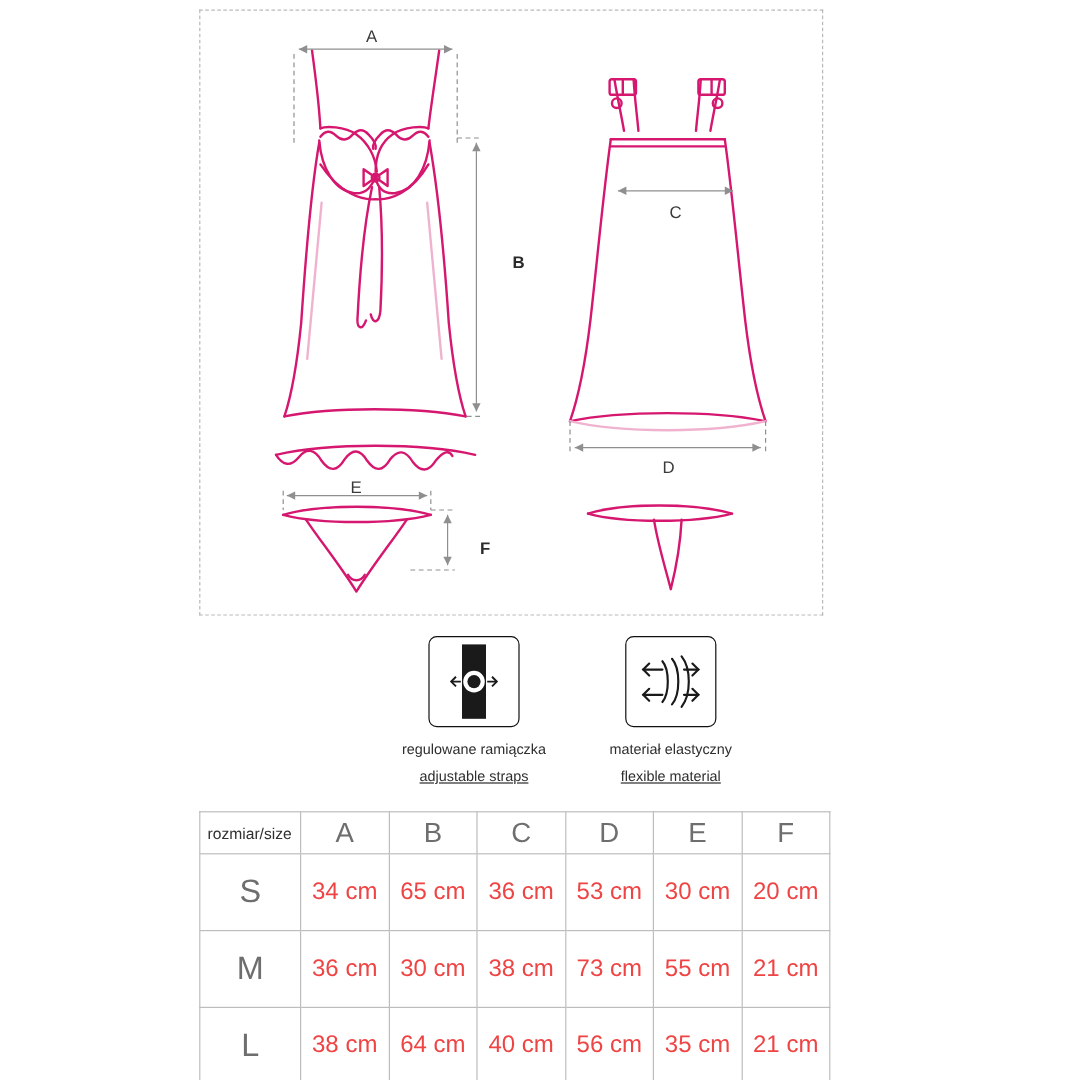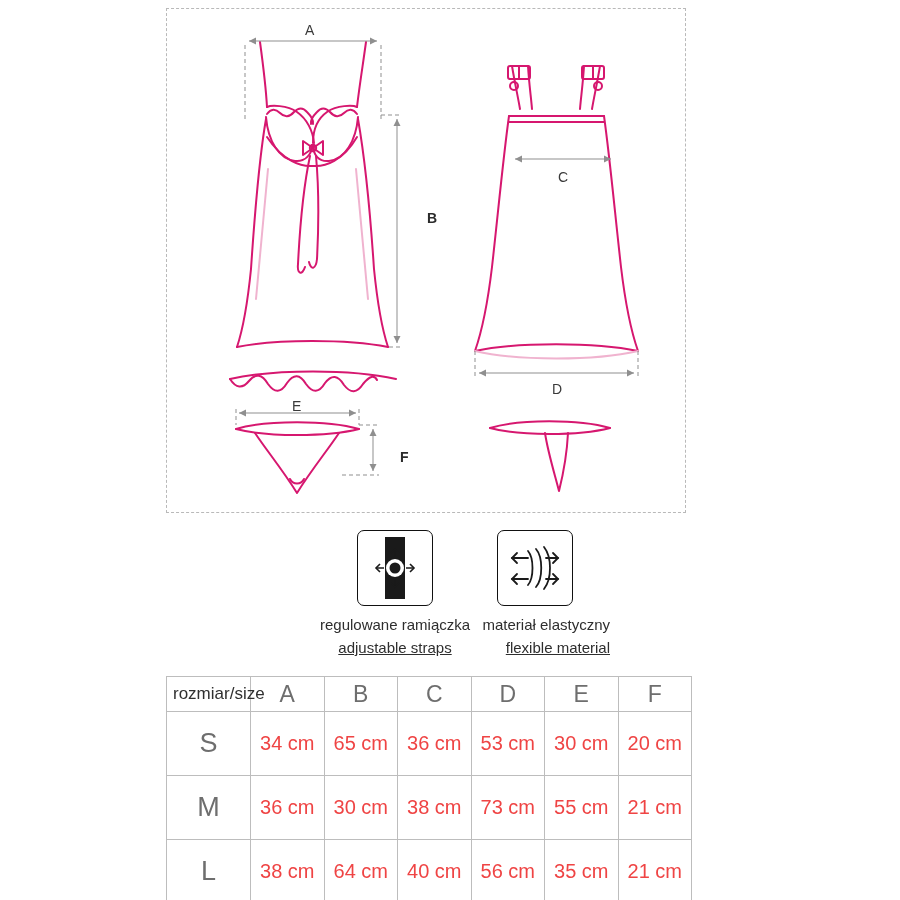--- a/index.html
+++ b/index.html
@@ -45,34 +45,34 @@
     width: 290px;
     height: 140px;
   }
   .feature {
     position: absolute;
     top: 0;
     width: 150px;
     text-align: center;
   }
   .feature.f1 { left: 0px; }
-  .feature.f2 { left: 140px; text-align: right; }
+  .feature.f2 { left: 164px; }
   .feature .icon-box {
     width: 76px;
     height: 76px;
     margin: 0 auto;
     border: 1px solid #111111;
     border-radius: 7px;
     box-sizing: border-box;
     background: #ffffff;
     position: relative;
     overflow: hidden;
   }
   .feature .cap {
-    font-size: 15px;
+    font-size: 12px;
     color: #2e2e2e;
     line-height: 15px;
     margin-top: 11px;
     white-space: nowrap;
   }
   .feature .cap.second {
     margin-top: 8px;
     text-decoration: underline;
   }
 
@@ -92,21 +92,21 @@
     vertical-align: middle;
     color: #585858;
   }
   .size-table tr.head td {
     height: 32px;
     font-size: 23px;
     color: #6e6e6e;
     font-weight: 400;
   }
   .size-table tr.head td.lbl {
-    font-size: 17px;
+    font-size: 13px;
     color: #303030;
     text-align: left;
     padding-left: 6px;
   }
   .size-table td.size-cell {
     font-size: 27px;
     color: #6e6e6e;
   }
   .size-table td.val {
     font-size: 20px;

